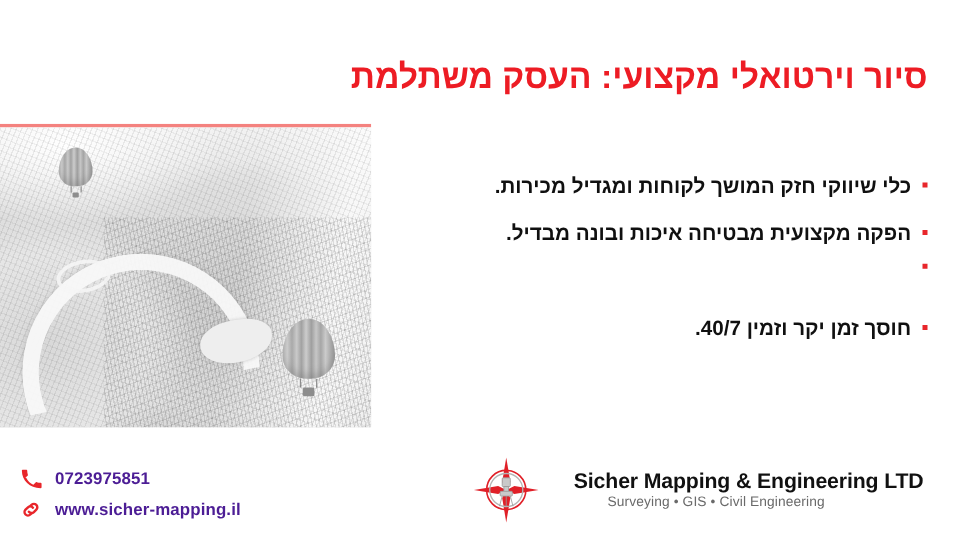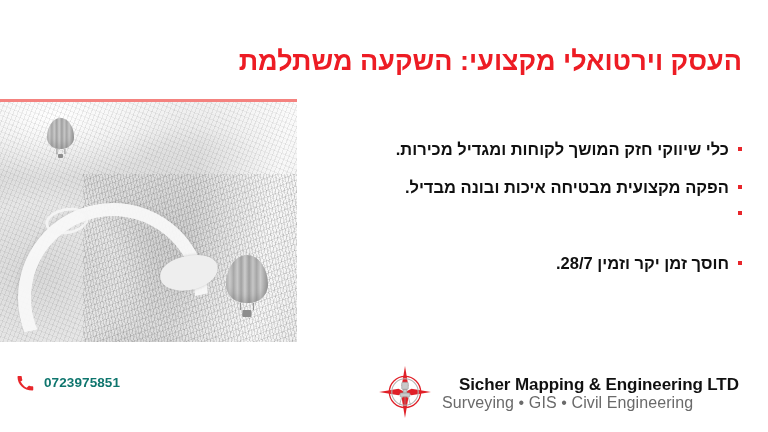--- a/index.html
+++ b/index.html
@@ -176,21 +176,21 @@
     align-items: center;
     height: 25px;
   }
   .contact-icon {
     width: 22px; height: 22px;
     flex: 0 0 22px;
     display: flex; align-items: center; justify-content: center;
     margin-right: 8px;
   }
   .contact-text {
-    color: #0f766e;
+    color: #4c1d95;
     font-size: 13.5px;
     font-weight: bold;
     letter-spacing: 0.1px;
   }
 
   
   #logo-block {
     position: absolute;
     left: 378px; top: 365px;
     display: flex;
@@ -206,33 +206,34 @@
     color: #111111;
     font-size: 17px;
     font-weight: bold;
     line-height: 21px;
     letter-spacing: -0.1px;
     white-space: nowrap;
     margin-left: 17px;
   }
   #logo-tagline {
     color: #6a6a6a;
-    font-size: 16px;
+    font-size: 11px;
     font-weight: normal;
     line-height: 15px;
     letter-spacing: 0.1px;
     white-space: nowrap;
+    margin-left: 44px;
   }
 </style>
 </head>
 <body>
 
 <div id="slide">
 
-  <div id="title">העסק וירטואלי מקצועי: השקעה משתלמת</div>
+  <div id="title">סיור וירטואלי מקצועי: העסק משתלמת</div>
 
   <div id="photo-panel">
     <div id="photo-rule"></div>
     <div id="photo">
       <div class="tex"></div>
       <div class="tex2"></div>
       <div class="hotel"></div>
       <div class="roundabout"></div>
       <div class="lagoon"></div>
 
@@ -257,32 +258,43 @@
     </div>
     <div class="bullet-row">
       <span class="bullet-dot"></span>
       <span class="bullet-text">הפקה מקצועית מבטיחה איכות ובונה מבדיל.</span>
     </div>
     <div class="bullet-row">
       <span class="bullet-dot"></span>
     </div>
     <div class="bullet-row">
       <span class="bullet-dot"></span>
-      <span class="bullet-text">חוסך זמן יקר וזמין 28/7.</span>
+      <span class="bullet-text">חוסך זמן יקר וזמין 40/7.</span>
     </div>
   </div>
 
   <div id="contact">
     <div class="contact-row">
       <span class="contact-icon">
         <svg width="18" height="18" viewBox="0 0 24 24" aria-hidden="true">
           <path fill="#E8262B" d="M6.6 10.8c1.7 3.4 4.2 5.9 7.6 7.6l2.5-2.5c.35-.35.8-.45 1.2-.3 1.3.45 2.7.7 4.1.7.6 0 1 .45 1 1V21c0 .55-.4 1-1 1C10.3 22 2 13.7 2 3.5 2 2.95 2.45 2.5 3 2.5h3.7c.55 0 1 .45 1 1 0 1.4.25 2.8.7 4.1.15.4.05.85-.3 1.2l-2.5 2z"></path>
         </svg>
       </span>
       <span class="contact-text">0723975851</span>
+    </div>
+    <div class="contact-row">
+      <span class="contact-icon">
+        <svg width="18" height="18" viewBox="0 0 24 24" aria-hidden="true">
+          <g fill="none" stroke="#E8262B" stroke-width="2.6" stroke-linecap="round">
+            <path d="M9.5 13.8a3.6 3.6 0 0 0 5.3.4l2.6-2.6a3.6 3.6 0 0 0-5.1-5.1l-1.2 1.2"></path>
+            <path d="M13.8 9.5a3.6 3.6 0 0 0-5.3-.4l-2.6 2.6a3.6 3.6 0 0 0 5.1 5.1l1.2-1.2"></path>
+          </g>
+        </svg>
+      </span>
+      <span class="contact-text">www.sicher-mapping.il</span>
     </div>
   </div>
 
   <div id="logo-block">
     <span id="logo-mark">
       <svg width="54" height="54" viewBox="0 0 100 100" aria-hidden="true">
 
         <g fill="#E02028">
           <path d="M50 2 L56 38 L50 50 L44 38 Z"></path>
           <path d="M50 98 L44 62 L50 50 L56 62 Z"></path>

